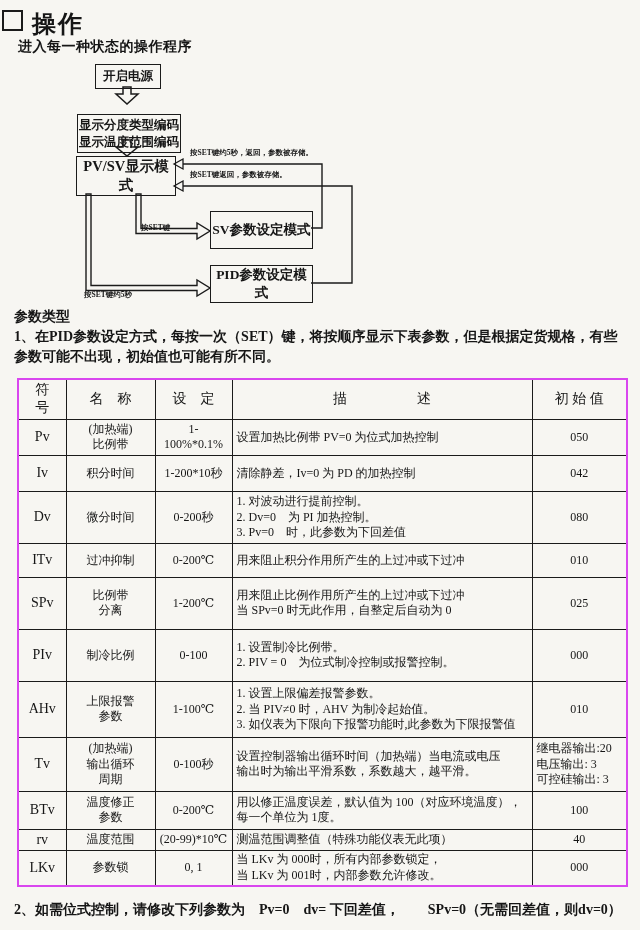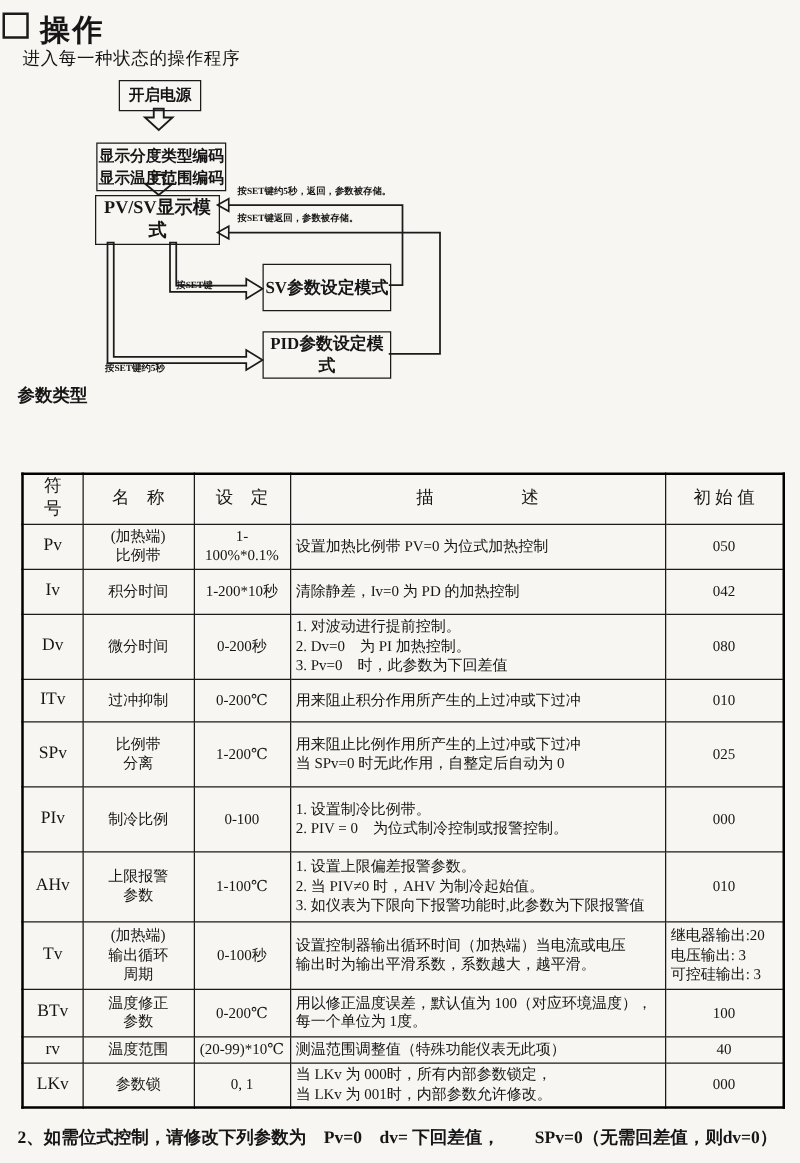--- a/index.html
+++ b/index.html
@@ -20,21 +20,21 @@
     font-size:24px; font-weight:bold; letter-spacing:2px;
   }
   .square-marker {
     width:17px; height:17px;
     border:2.5px solid #1b1b1b;
     display:inline-block;
     margin-top:2px;
   }
   .doc-subtitle {
     position:absolute; left:18px; top:38px;
-    font-size:14px; font-weight:normal; letter-spacing:0.5px;
+    font-size:14px; font-weight:bold; letter-spacing:0.5px;
   }
 
   
   .flowchart { position:absolute; left:0; top:60px; width:640px; height:250px;padding-left:46px; }
   .flowchart svg { position:absolute; left:0; top:0; }
   .fc-box {
     position:absolute;
     border:1.6px solid #1b1b1b;
     display:flex; align-items:center; justify-content:center;
     text-align:center;
@@ -77,21 +77,21 @@
     font-size:12px;
   }
   table.params td, table.params th {
     border:1.4px solid #1b1b1b;
     padding:1px 4px;
     white-space:pre-line;
     line-height:1.32;
     font-weight:normal;
     vertical-align:middle;
   }
-  table.params { border:2px solid #000000; }
+  table.params { border:2px solid #d946ef; }
   th.h { font-size:14px; font-weight:bold; text-align:center; }
   td.sym  { text-align:center; font-size:14px; }
   td.nm   { text-align:center; }
   td.set  { text-align:center; }
   td.desc { text-align:left; padding-left:7px; }
   td.init { text-align:center; }
   td.init-left { text-align:left; padding-left:4px; white-space:pre-line; }
   tr.rh  { height:34px; }
   tr.r0  { height:36px; }
   tr.r1  { height:36px; }
@@ -147,20 +147,21 @@
     <div class="fc-box fc-box-d">SV参数设定模式</div>
     <div class="fc-box fc-box-e">PID参数设定模式</div>
 
     <div class="fc-label fc-label-r5">按SET键约5秒，返回，参数被存储。</div>
     <div class="fc-label fc-label-rs">按SET键返回，参数被存储。</div>
     <div class="fc-label fc-label-ps">按SET键</div>
     <div class="fc-label fc-label-p5">按SET键约5秒</div>
   </div>
 
   <div class="params-heading">参数类型</div>
+  <div class="params-note">1、在PID参数设定方式，每按一次（SET）键，将按顺序显示下表参数，但是根据定货规格，有些参数可能不出现，初始值也可能有所不同。</div>
 
   <table class="params">
     <colgroup>
       <col style="width:48px">
         <col style="width:89px">
         <col style="width:77px">
         <col style="width:300px">
         <col style="width:95px">
     </colgroup>
     <tbody>

